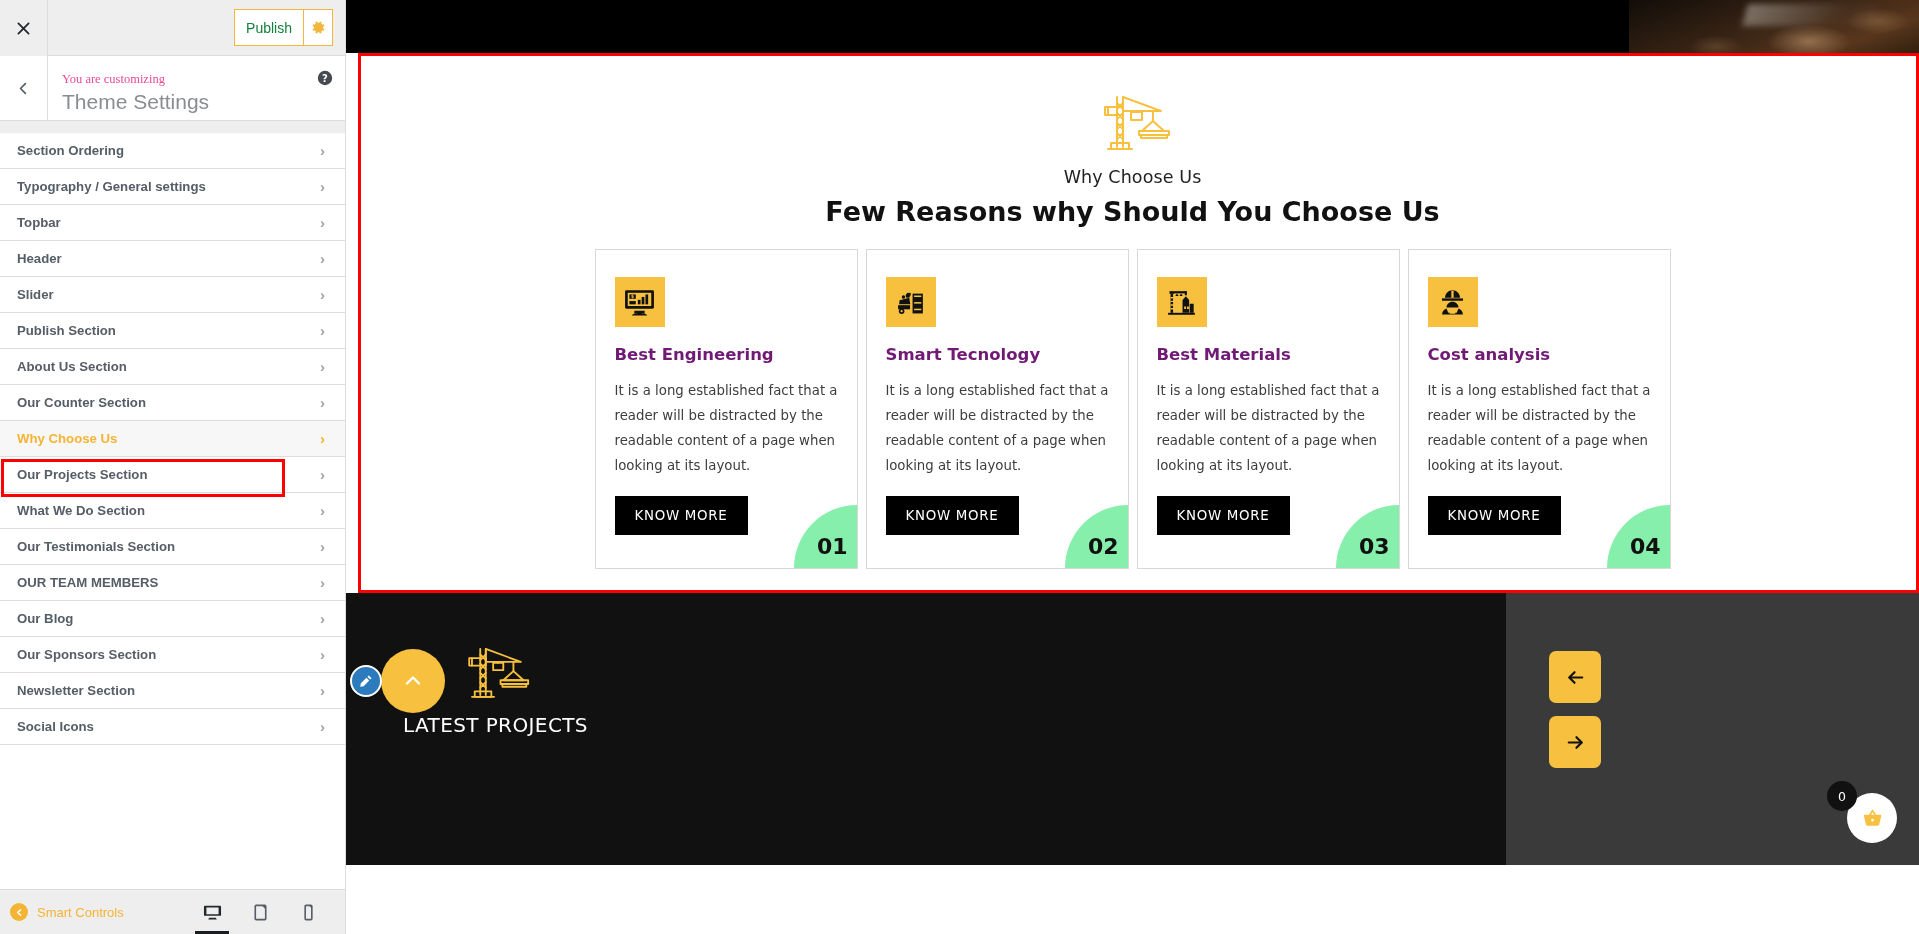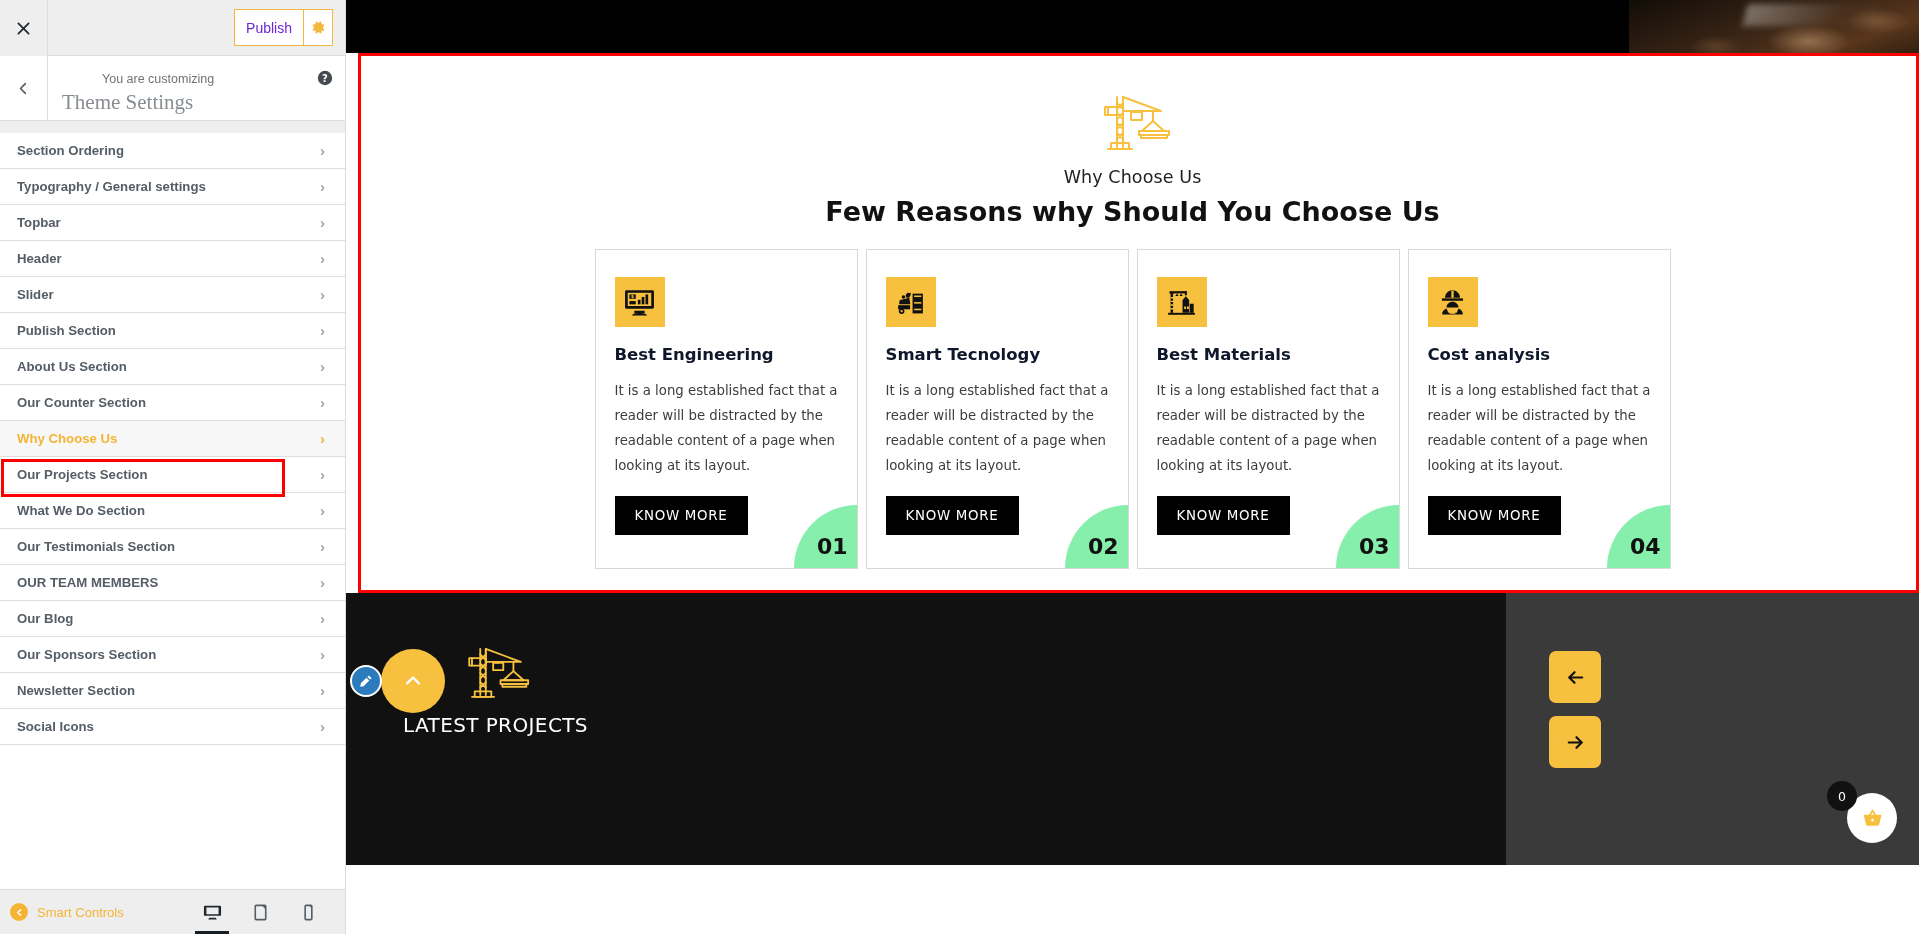--- a/index.html
+++ b/index.html
@@ -39,21 +39,21 @@
     cursor: pointer;
   }
   .cz-close svg { width: 17px; height: 17px; }
   .cz-topbar-spacer { flex: 1; }
   .cz-publish-wrap {
     display: flex; align-items: stretch;
     margin: 9px 12px 9px 0;
   }
   .cz-publish {
     background: #ffffff;
-    color: #6d28d9;
+    color: #15803d;
     border: 1px solid #f3b63e;
     border-right: none;
     font-size: 14px;
     padding: 4px 11px;
     display: flex; align-items: center;
     cursor: pointer;
     font-family: "Liberation Sans", sans-serif;
   }
   .cz-gear {
     background: #ffffff;
@@ -79,27 +79,26 @@
     background: #ffffff;
     cursor: pointer;
   }
   .cz-back svg { width: 15px; height: 15px; }
   .cz-header-text {
     flex: 1;
     padding: 10px 0 0 14px;
     display: flex; flex-direction: column; justify-content: center;
   }
   .cz-eyebrow {
-    font-size: 12.5px; color: #737373; line-height: 1.4;
-    font-family: Liberation Sans, sans-serif;
-    margin-left: 40px;
+    font-size: 12.5px; color: #ec4899; line-height: 1.4;
+    font-family: Liberation Serif, serif;
   }
   .cz-title {
     font-size: 21px; color: #888d92; font-weight: 400; line-height: 1.25;
-    font-family: Liberation Serif, serif;
+    font-family: Liberation Sans, sans-serif;
   }
   .cz-help {
     width: 40px;
     padding-top: 14px;
     display: flex; align-items: flex-start; justify-content: center;
     cursor: pointer;
   }
   .cz-help svg { width: 16px; height: 16px; }
 
   .cz-gap { height: 12px; background: #eeeeee; flex: 0 0 12px; }
@@ -258,21 +257,21 @@
     overflow: hidden;
   }
   .wcu-icon {
     width: 50px; height: 50px;
     background: #f7c13f;
     display: flex; align-items: center; justify-content: center;
   }
   .wcu-icon svg { width: 33px; height: 33px; }
   .wcu-cardtitle {
     margin-top: 18px;
-    font-size: 16.5px; font-weight: bold; color: #0f172a;
+    font-size: 16.5px; font-weight: bold; color: #701a75;
     font-family: "DejaVu Sans", sans-serif;
   }
   .wcu-cardtext {
     margin-top: 15px;
     font-size: 13.3px; color: #3d3d3d; line-height: 1.88;
     font-family: "DejaVu Sans", sans-serif;
   }
   .wcu-btn {
     margin-top: 17px;
     display: inline-flex; align-items: center; justify-content: center;

